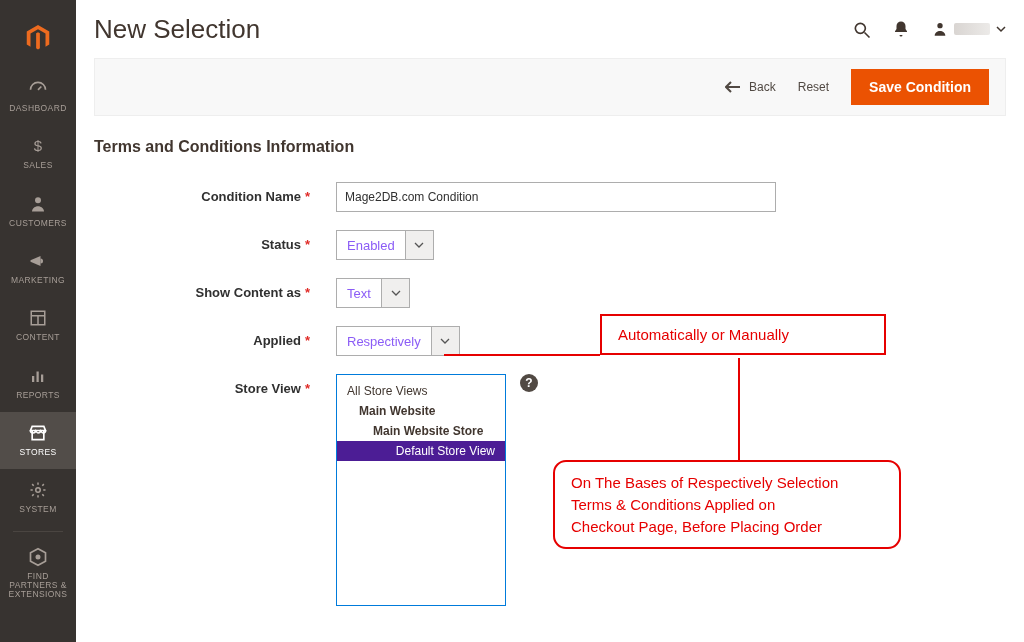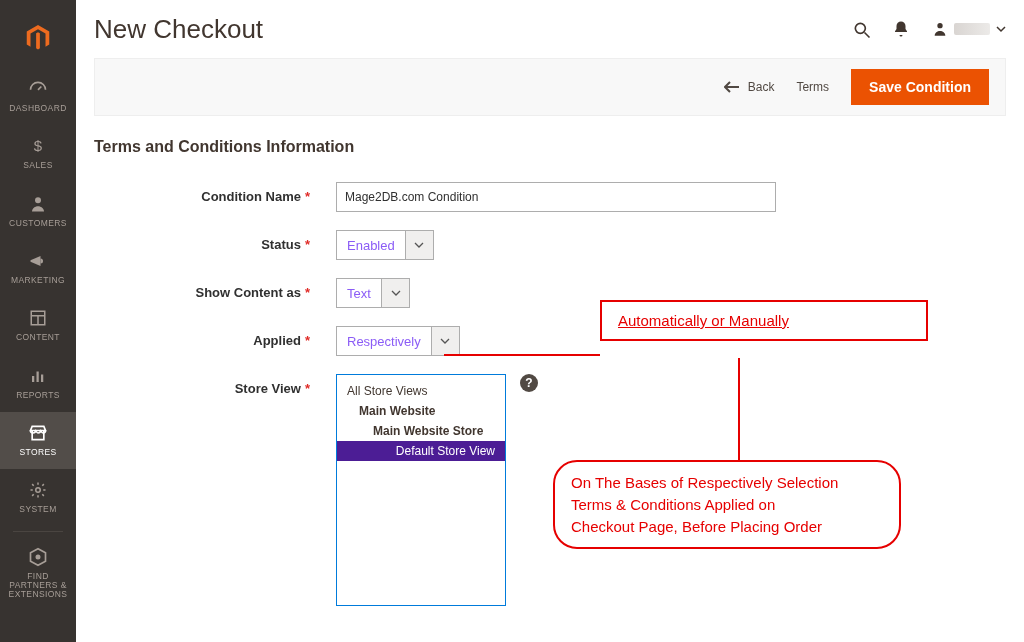--- a/index.html
+++ b/index.html
@@ -140,21 +140,21 @@
             <path d="M12 2 3 7v10l9 5 9-5V7z"></path>
             <circle cx="12" cy="12" r="2" fill="#a79e97"></circle>
           </svg>
         </span>
       <span class="nav-label">FIND PARTNERS &amp; EXTENSIONS</span>
     </div>
   </div>
 
   <div class="main">
     <div class="topbar">
-      <h1 class="page-title">New Checkout</h1>
+      <h1 class="page-title">New Selection</h1>
       <div class="top-actions">
         <span class="icon">
             <svg width="20" height="20" viewBox="0 0 24 24" fill="none" stroke="#41362f" stroke-width="2">
               <circle cx="10" cy="10" r="6"></circle>
               <line x1="15" y1="15" x2="21" y2="21"></line>
             </svg>
           </span>
         <span class="icon">
             <svg width="18" height="18" viewBox="0 0 24 24" fill="#41362f">
               <path d="M12 2a6 6 0 0 0-6 6v4l-2 3v1h16v-1l-2-3V8a6 6 0 0 0-6-6z"></path>
@@ -175,21 +175,21 @@
     </div>
 
     <div class="actionbar">
       <button class="btn-link">
         <svg width="16" height="12" viewBox="0 0 16 12">
             <path d="M6 1 1 6l5 5M1 6h14" fill="none" stroke="#514943" stroke-width="2"></path>
           </svg>
         <span>Back</span>
       </button>
       <button class="btn-link">
-          <span>Terms</span>
+          <span>Reset</span>
         </button>
       <button class="btn-primary"><span>Save Condition</span></button>
     </div>
 
     <div class="section-heading">Terms and Conditions Information</div>
 
     <div class="form-row">
       <div class="form-label"><span>Condition Name</span><span class="req">*</span></div>
       <div class="form-control">
         <input class="input-text" type="text" value="Mage2DB.com Condition" style="">
@@ -245,24 +245,24 @@
           <div class="ms-item">All Store Views</div>
           <div class="ms-item indent1">Main Website</div>
           <div class="ms-item indent2">Main Website Store</div>
           <div class="ms-item indent3 selected">Default Store View</div>
         </div>
         <span class="help-icon">?</span>
       </div>
     </div>
 
     <div class="annot-line" style="left:368px; top:354px; width:156px; height:2px;"></div>
-    <div class="annot-box" style="left:524px; top:300px; width:328px; border-radius:0;text-decoration:underline;">
+    <div class="annot-box" style="left:524px; top:314px; width:286px; border-radius:0;">
       <span>Automatically or Manually</span>
     </div>
     <div class="annot-line" style="left:662px; top:358px; width:2px; height:102px;"></div>
-    <div class="annot-box" style="left:477px; top:460px; width:348px; border-radius:24px; line-height:1.45;">
+    <div class="annot-box" style="left:477px; top:460px; width:348px; border-radius:13px; line-height:1.45;">
       <div>On The Bases of Respectively Selection</div>
       <div>Terms &amp; Conditions Applied on</div>
       <div>Checkout Page, Before Placing Order</div>
     </div>
 
   </div>
 </div>
 
 </body></html>

